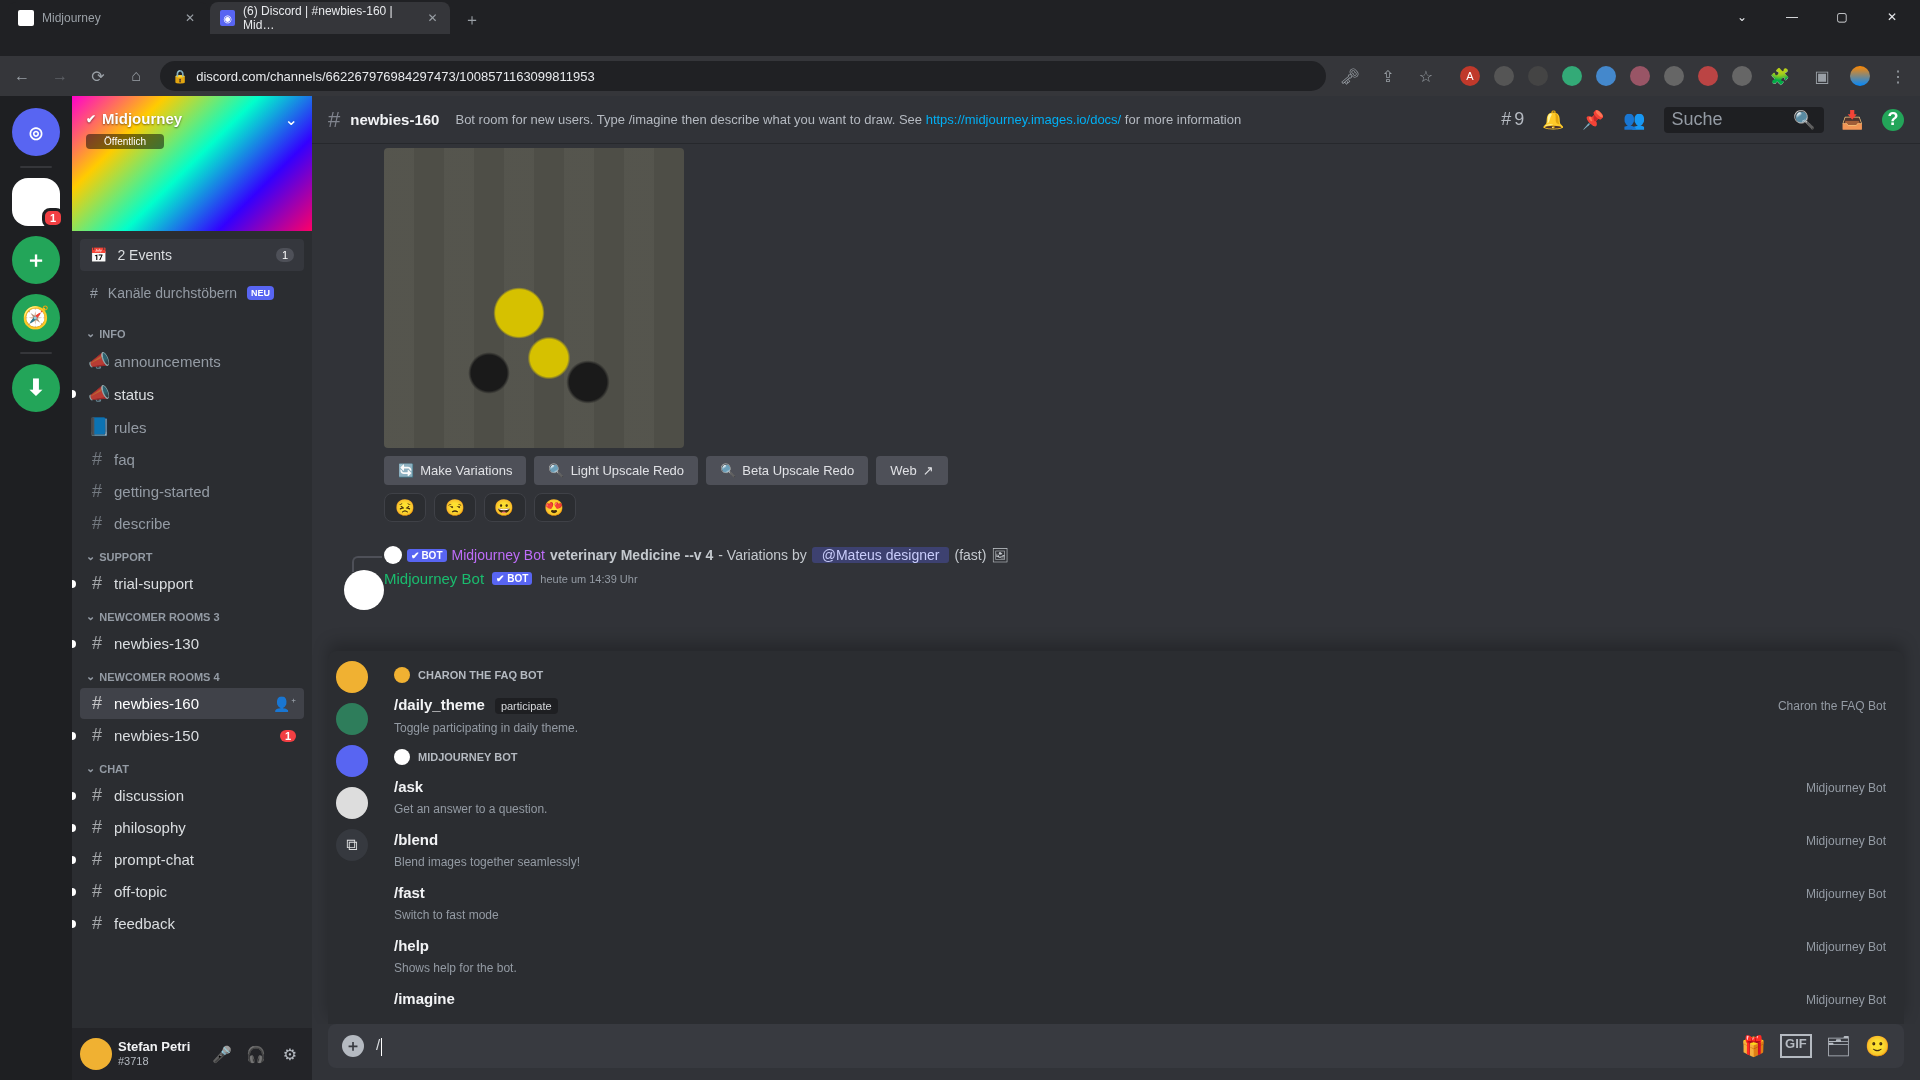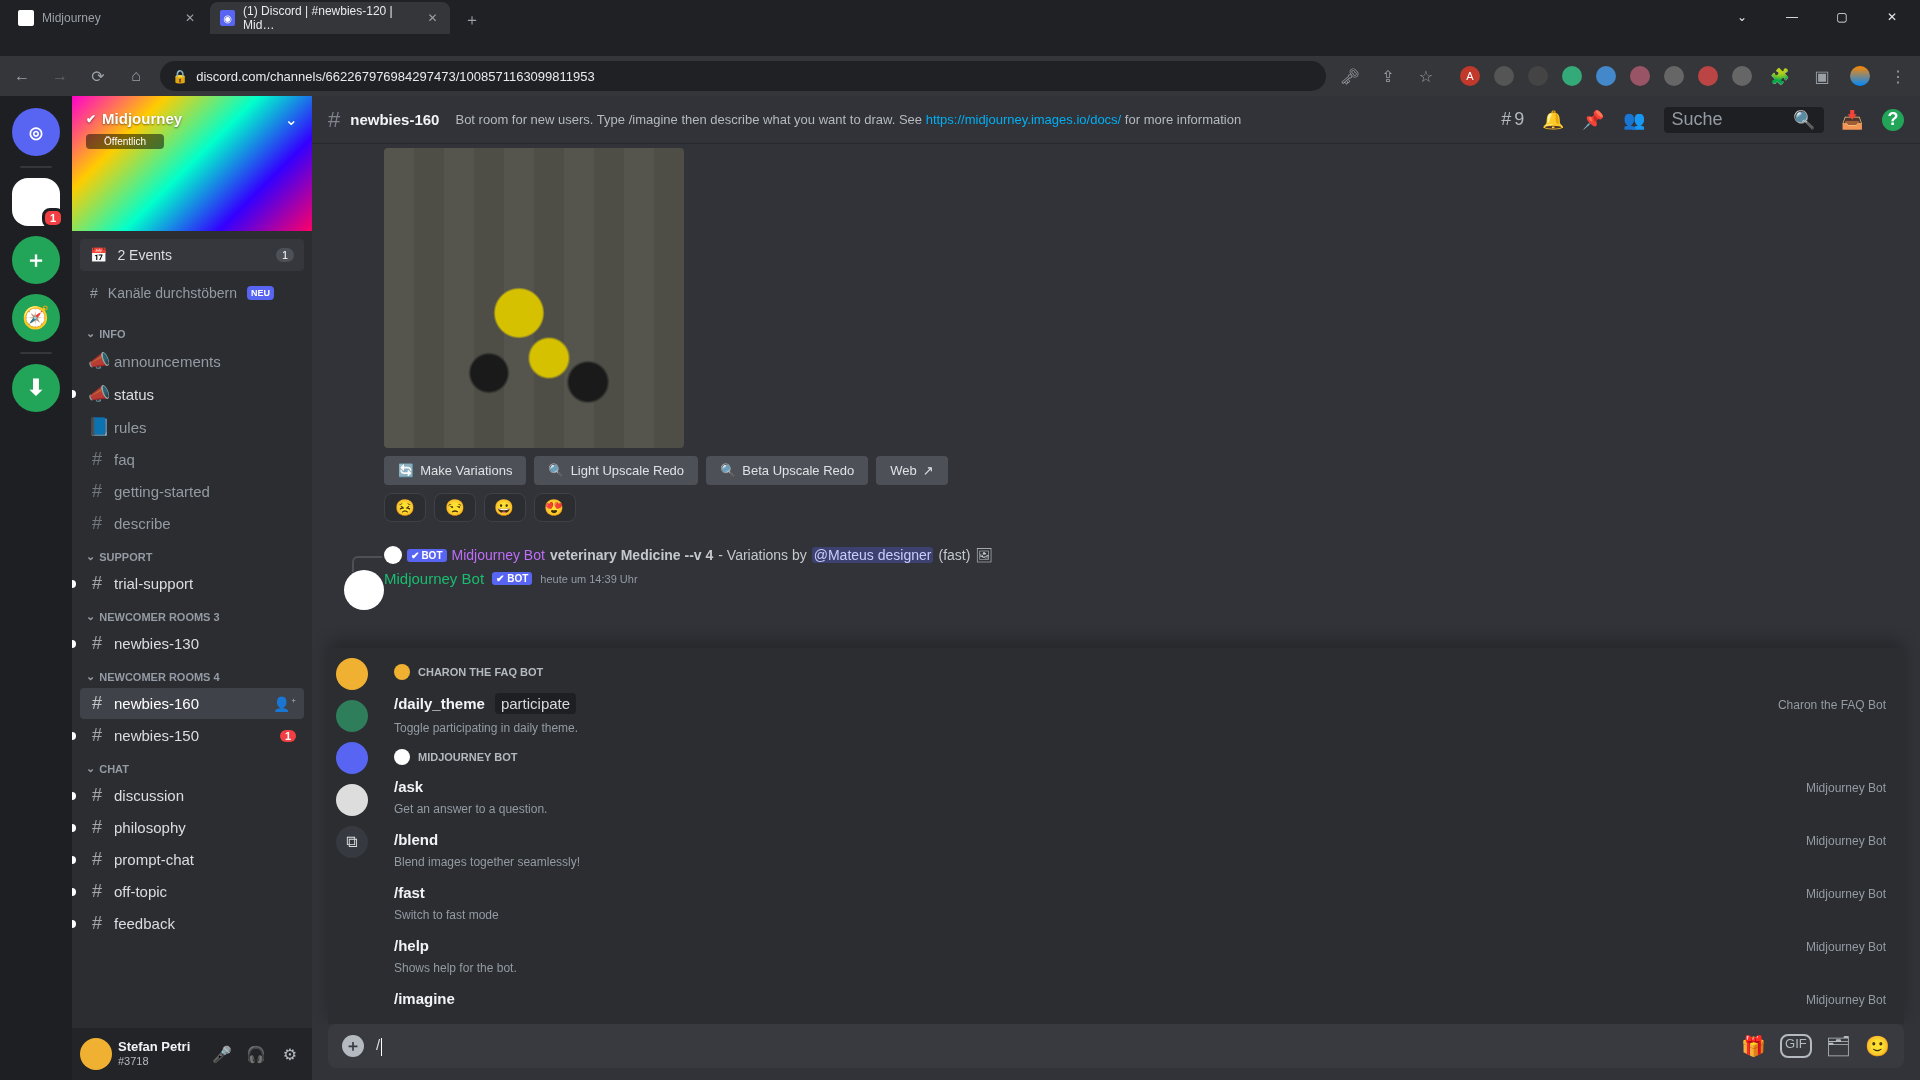--- a/index.html
+++ b/index.html
@@ -69,34 +69,34 @@
 .msg-block.spacer{padding-left:56px}
 .gen-img{width:300px;height:300px;background:#4a4a4a;border-radius:4px;background-image:linear-gradient(#555 30%,#8a7a3a 40%,#555 60%);margin-bottom:8px}
 .btn-row{display:flex;gap:8px;margin-bottom:8px}
 .dbtn{background:#4e5058;color:#e0e1e5;border:none;border-radius:4px;padding:7px 14px;font-size:13px;display:flex;align-items:center;gap:6px}
 .react-row{display:flex;gap:8px}
 .react{background:#2b2d31;border:1px solid #3f4147;border-radius:8px;padding:4px 10px;font-size:16px}
 .bot-line{margin-top:20px;padding-left:56px;display:flex;align-items:center;gap:5px;font-size:14px;color:#c4c9ce;position:relative}
 .bot-line::before{content:'';position:absolute;left:24px;top:10px;width:28px;height:14px;border-left:2px solid #4e5058;border-top:2px solid #4e5058;border-top-left-radius:6px}
 .bot-tag{background:#5865f2;color:#fff;font-size:10px;font-weight:600;padding:1px 4px;border-radius:3px;display:inline-flex;align-items:center;gap:2px}
 .mj-name{color:#bf6dfa;font-weight:500}
-.mention{color:#c9cdfb;background:rgba(88,101,242,.3);border-radius:3px;padding:0 2px}
+.mention{color:#c9cdfb;background:rgba(88,101,242,.3);border-radius:3px;padding:0 10px}
 .msg-header{display:flex;align-items:center;gap:8px;margin-top:6px}
 .av2{width:40px;height:40px;border-radius:50%;background:#fff;position:absolute;left:16px}
 .mh-name{color:#1abc6e;font-weight:500;font-size:15px}
 .mh-time{color:#949ba4;font-size:11px}
 .autocomplete{position:absolute;left:16px;right:16px;bottom:0;background:#2b2d31;border-radius:8px 8px 0 0;max-height:420px;overflow:hidden;box-shadow:0 -8px 16px rgba(0,0,0,.24)}
 .ac-sidebar{position:absolute;left:0;top:0;bottom:0;width:48px;display:flex;flex-direction:column;align-items:center;padding-top:10px;gap:10px}
 .ac-sidebar .pill{width:32px;height:32px;border-radius:50%;background:#5865f2}
 .ac-content{margin-left:48px;padding:10px 12px}
 .ac-section{color:#b5bac1;font-size:11px;font-weight:700;padding:6px 6px;display:flex;align-items:center;gap:8px;text-transform:uppercase}
 .ac-section .secicon{width:16px;height:16px;border-radius:50%;background:#eee}
 .ac-item{display:flex;align-items:baseline;padding:7px 6px;border-radius:4px;gap:10px}
 .ac-item .cmd{color:#f2f3f5;font-weight:600;font-size:15px}
-.ac-item .arg{background:#1e1f22;color:#d7d9dc;font-size:15px;padding:2px 6px;border-radius:4px;font-weight:500}
+.ac-item .arg{background:#1e1f22;color:#d7d9dc;font-size:11px;padding:2px 6px;border-radius:4px;font-weight:500}
 .ac-item .src{margin-left:auto;color:#949ba4;font-size:12px}
 .ac-desc{color:#949ba4;font-size:12px;padding:0 6px 8px}
 .composer{height:56px;padding:0 16px 16px;flex-shrink:0}
 .composer-inner{height:44px;background:#383a40;border-radius:8px;display:flex;align-items:center;padding:0 14px;gap:12px}
 .composer-inner .plus{width:22px;height:22px;border-radius:50%;background:#b5bac1;color:#383a40;display:flex;align-items:center;justify-content:center;font-weight:700;font-size:16px}
 .composer-inner .typed{color:#dbdee1;font-size:15px}
 .composer-inner .typed::after{content:'';display:inline-block;width:1px;height:18px;background:#fff;margin-left:1px;vertical-align:middle;animation:blink 1s steps(1) infinite}
 @keyframes blink{50%{opacity:0}}
 .composer-right{margin-left:auto;display:flex;gap:14px;color:#b5bac1;font-size:20px}
 
@@ -108,21 +108,21 @@
 
 <div class="browser-chrome">
   <div class="tab-strip">
     <div class="tab inactive">
         <span class="favicon" style="background:#fff"></span>
         <span>Midjourney</span>
         <span class="tab-close">✕</span>
       </div>
     <div class="tab">
         <span class="favicon" style="background:#5865f2;color:#fff">◉</span>
-        <span>(1) Discord | #newbies-120 | Mid…</span>
+        <span>(6) Discord | #newbies-160 | Mid…</span>
         <span class="tab-close">✕</span>
       </div>
     <div class="newtab">＋</div>
     <div class="window-ctrl">
       <span>⌄</span>
       <span>—</span>
       <span>▢</span>
       <span>✕</span>
     </div>
   </div>
@@ -408,20 +408,20 @@
         </div>
       </div>
     </div>
 
     <div class="composer">
       <div class="composer-inner">
         <span class="plus">＋</span>
         <span class="typed">/</span>
         <div class="composer-right">
           <span>🎁</span>
-          <span style="font-size:13px;border:2px solid #b5bac1;border-radius:8px;padding:0 3px;font-weight:400">GIF</span>
+          <span style="font-size:13px;border:2px solid #b5bac1;border-radius:0;padding:0 3px;font-weight:700">GIF</span>
           <span>🗂</span>
           <span>🙂</span>
         </div>
       </div>
     </div>
   </div>
 </div>
 
 </body></html>

